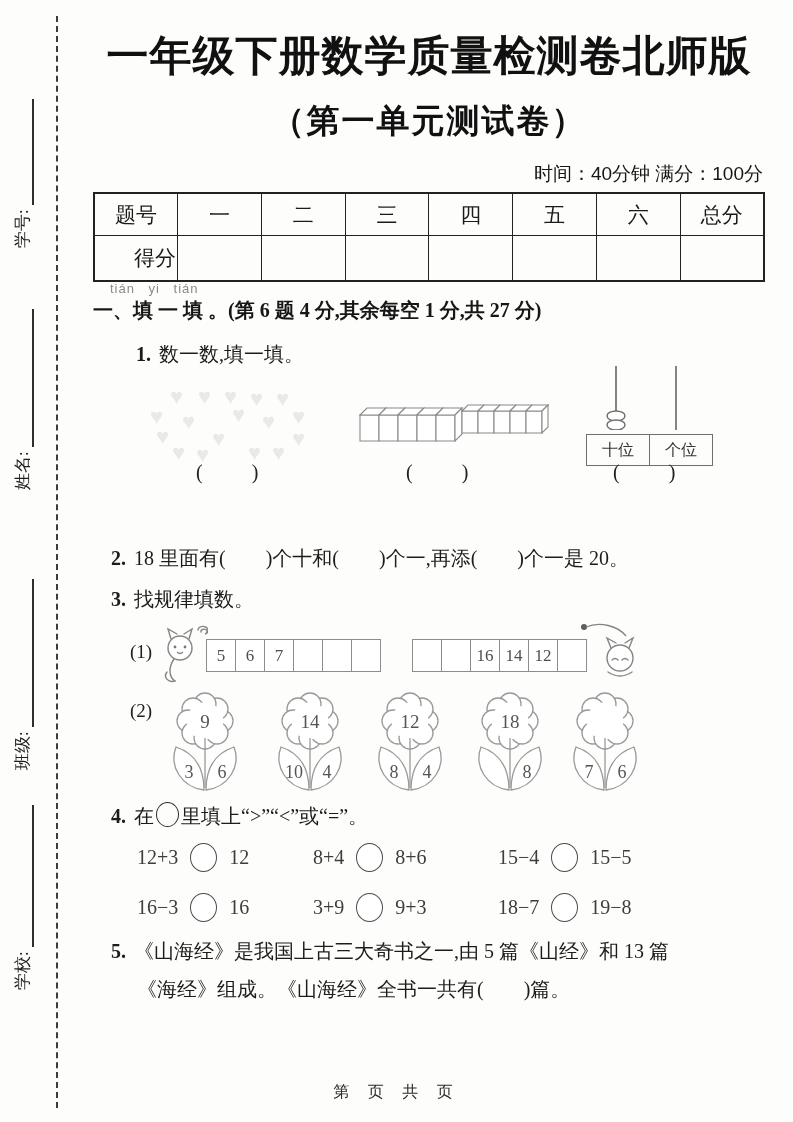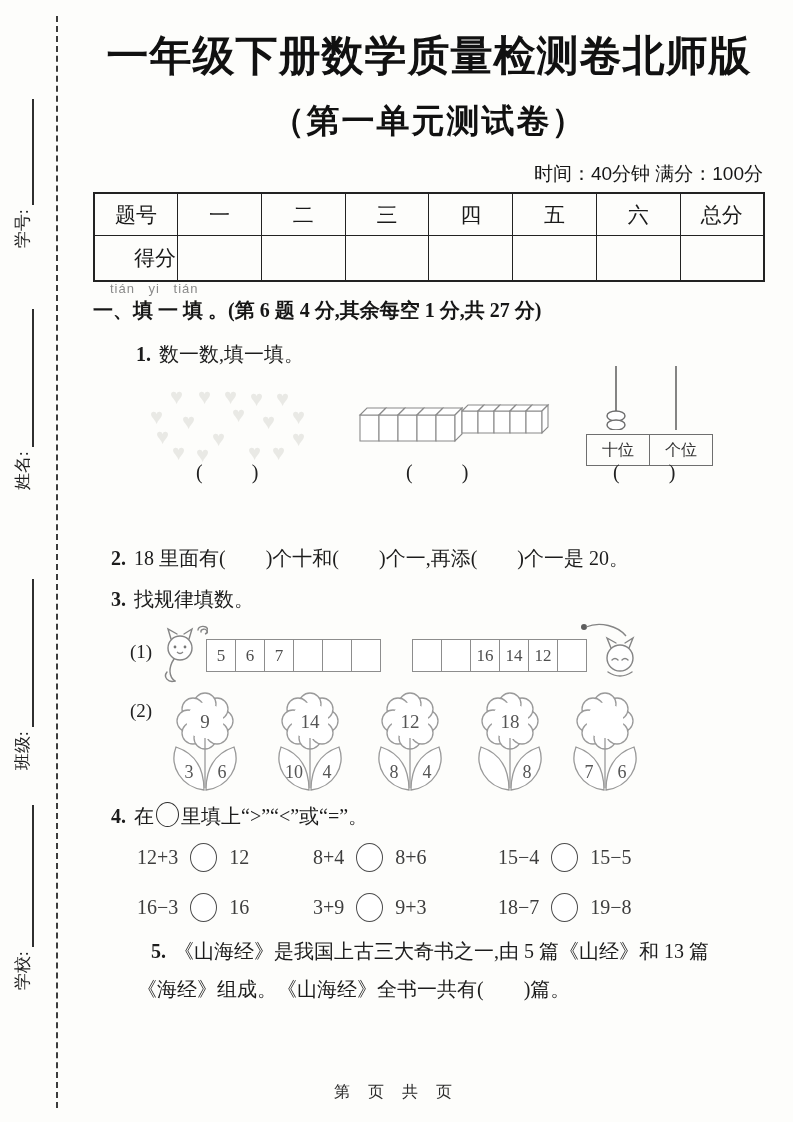--- a/index.html
+++ b/index.html
@@ -51,21 +51,21 @@
   .seq-cell { width:28px; height:31px; border:1px solid #8d8d8d; margin-left:-1px; background:#fff;
               display:flex; align-items:center; justify-content:center; font-size:17px; color:#4e4e4e; }
   .plabel { position:absolute; font-size:19px; color:#222; }
   .flower-wrap { position:absolute; top:692px; width:92px; height:102px; }
   
   .cmp { position:absolute; display:flex; align-items:center; gap:12px; font-size:20px; color:#3d3d3d; white-space:nowrap;}
   .circle { display:inline-block; width:25px; height:27px; border:1.6px solid #4c4c4c; border-radius:50%; background:#fff; }
   .inline-circle { display:inline-block; width:21px; height:23px; border:1.5px solid #2c2c2c; border-radius:50%;
                    vertical-align:-4px; margin:0 2px; }
   .footer { position:absolute; left:0; top:1082px; width:793px; text-align:center;
-            font-size:16px; color:#2a2a2a; letter-spacing:7px; font-family:Liberation Serif, serif;}
+            font-size:16px; color:#2a2a2a; letter-spacing:7px; font-family:Liberation Sans, sans-serif;}
 </style>
 </head>
 <body>
 
 <div class="paper">
 
   <div class="cut-line"></div>
 
   <div class="side-field f1">
     <span>学号:</span>
@@ -359,19 +359,19 @@
         <span class="circle"></span>
         <span>9+3</span>
       </div>
       <div class="cmp" style="left: 498px; top: 893px;">
         <span>18−7</span>
         <span class="circle"></span>
         <span>19−8</span>
       </div>
     </div>
 
-  <div class="qline" style="left:111px; top:938px;margin-left:40px;">
+  <div class="qline" style="left:111px; top:938px;">
     <span class="qnum">5.</span><span>《山海经》是我国上古三大奇书之一,由 5 篇《山经》和 13 篇</span>
   </div>
   <div class="qline" style="left:137px; top:976px;">《海经》组成。《山海经》全书一共有(　　)篇。</div>
 
   <div class="footer">第 页 共 页</div>
 </div>
 
 </body></html>

